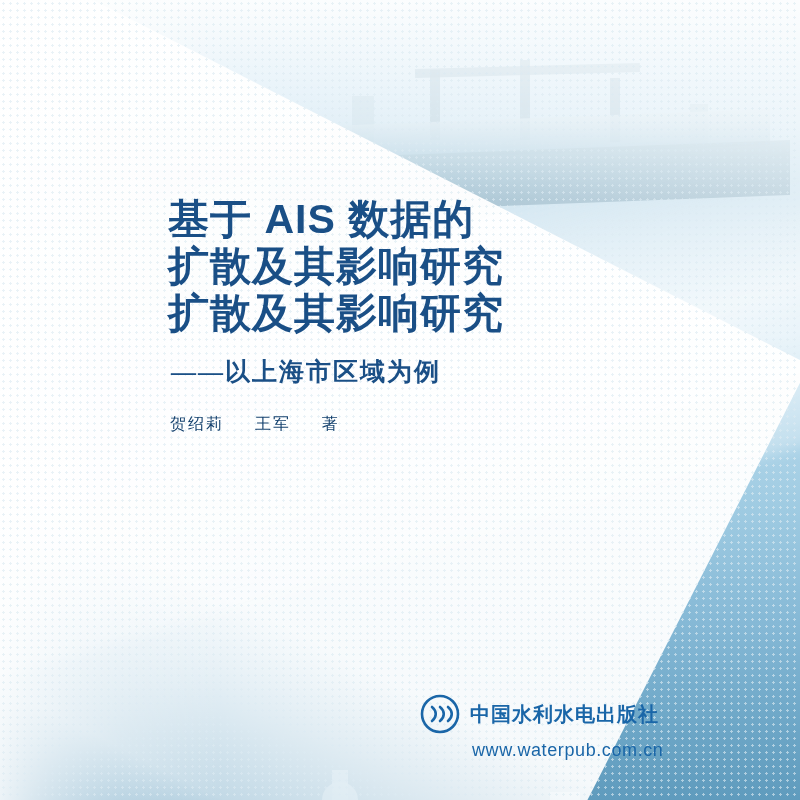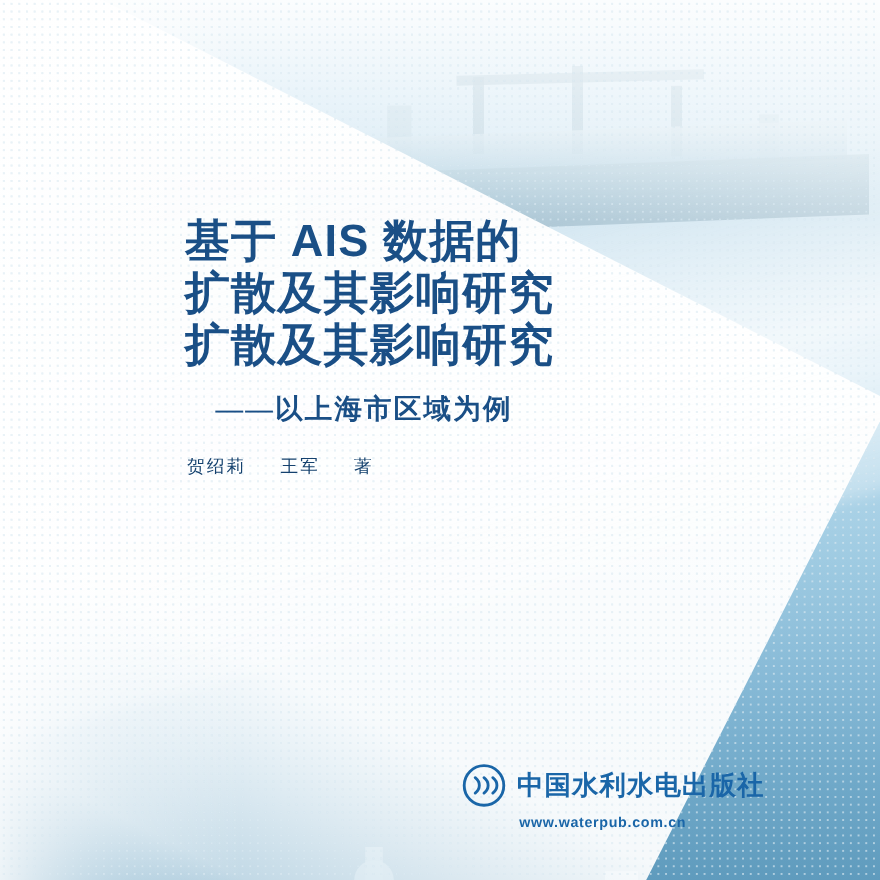--- a/index.html
+++ b/index.html
@@ -168,21 +168,21 @@
     font-family: "Liberation Sans", sans-serif;
     font-weight: bold;
     font-size: 41px;
     line-height: 47px;
     letter-spacing: 1px;
     color: #1a4f86;
     white-space: nowrap;
   }
   .subtitle {
     margin-top: 18px;
-    margin-left: 28px;
+    margin-left: 3px;
     font-family: "Liberation Serif", serif;
     font-weight: bold;
     font-size: 25px;
     letter-spacing: 2px;
     color: #1a4f86;
     white-space: nowrap;
   }
   .authors {
     position: absolute;
     left: 170px;
@@ -207,32 +207,32 @@
     display: flex;
     align-items: center;
     gap: 10px;
   }
   .pub-mark {
     width: 40px; height: 40px;
     flex: 0 0 auto;
   }
   .pub-name {
     font-family: "Liberation Serif", serif;
-    font-size: 24px;
+    font-size: 20px;
     font-weight: bold;
     letter-spacing: 1px;
     color: #1a66a8;
     white-space: nowrap;
   }
   .pub-url {
     margin-top: 6px;
     margin-left: 52px;
     font-family: "Liberation Sans", sans-serif;
-    font-size: 13px;
-    font-weight: bold;
+    font-size: 18px;
+    font-weight: normal;
     letter-spacing: .6px;
     color: #1a66a8;
   }
 </style>
 </head>
 <body>
 
 <div id="cover">
 
   <div class="photo-top">

